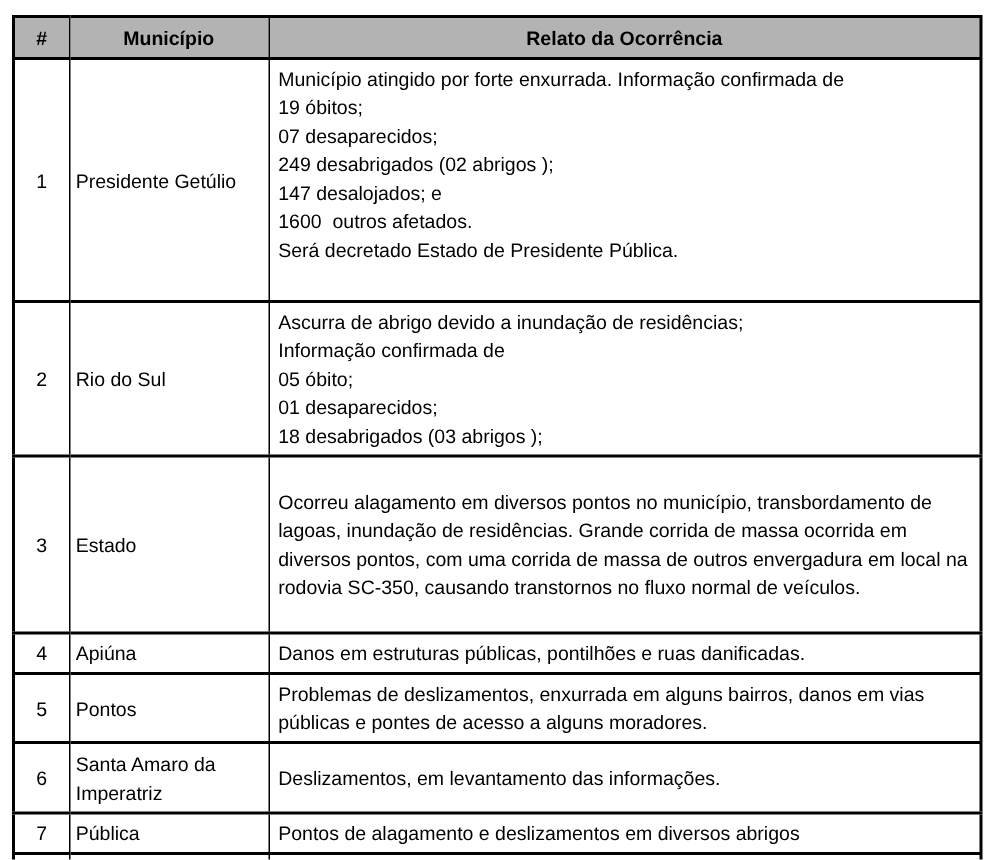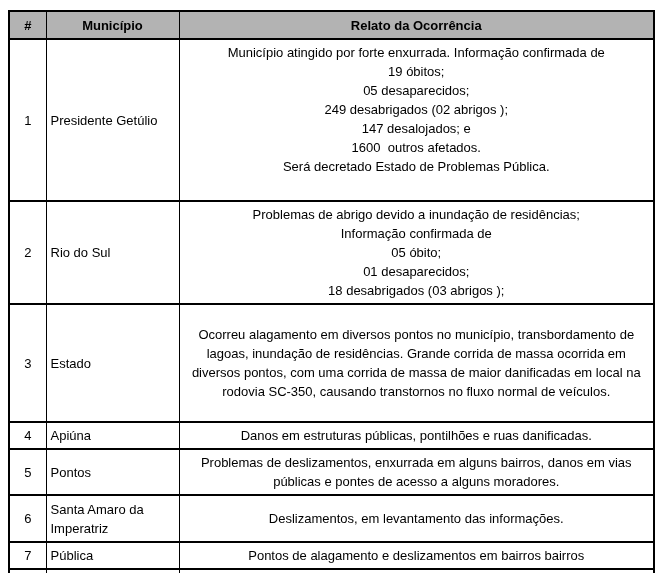--- a/index.html
+++ b/index.html
@@ -32,21 +32,21 @@
     font-weight:bold;
     text-align:center;
     padding:2px 4px;
   }
   td{
     font-size:13px;
     line-height:19px;
   }
   .cell-num{text-align:center;vertical-align:middle;padding:1px 2px;}
   .cell-mun{text-align:left;vertical-align:middle;padding:1px 4px;margin-left:26px;}
-  .cell-rel{text-align:center;vertical-align:middle;padding:3px 6px;}
+  .cell-rel{text-align:left;vertical-align:middle;padding:3px 6px;}
   .cell-rel.top{vertical-align:top;}
   .report-line{white-space:pre-wrap;}
   
   tr.r0{height:28px;}
   tr.r1{height:162px;}
   tr.r2{height:100px;}
   tr.r3{height:118px;}
   tr.r4{height:25px;}
   tr.r5{height:45px;}
   tr.r6{height:47px;}
@@ -71,62 +71,62 @@
         <th>Relato da Ocorrência</th>
       </tr>
     </thead>
     <tbody>
         <tr class="r1">
     <td class="cell-num">1</td>
     <td class="cell-mun">Presidente Getúlio</td>
     <td class="cell-rel top">
             <div class="report-line">Município atingido por forte enxurrada. Informação confirmada de</div>
             <div class="report-line">19 óbitos;</div>
-            <div class="report-line">05 desaparecidos;</div>
+            <div class="report-line">07 desaparecidos;</div>
             <div class="report-line">249 desabrigados (02 abrigos );</div>
             <div class="report-line">147 desalojados; e</div>
             <div class="report-line">1600  outros afetados.</div>
-            <div class="report-line">Será decretado Estado de Problemas Pública.</div>
+            <div class="report-line">Será decretado Estado de Presidente Pública.</div>
           </td>
   </tr>
         <tr class="r2">
     <td class="cell-num">2</td>
     <td class="cell-mun">Rio do Sul</td>
     <td class="cell-rel top">
-            <div class="report-line">Problemas de abrigo devido a inundação de residências;</div>
+            <div class="report-line">Ascurra de abrigo devido a inundação de residências;</div>
             <div class="report-line">Informação confirmada de</div>
             <div class="report-line">05 óbito;</div>
             <div class="report-line">01 desaparecidos;</div>
             <div class="report-line">18 desabrigados (03 abrigos );</div>
           </td>
   </tr>
         <tr class="r3">
     <td class="cell-num">3</td>
     <td class="cell-mun">Estado</td>
-    <td class="cell-rel">Ocorreu alagamento em diversos pontos no município, transbordamento de lagoas, inundação de residências. Grande corrida de massa ocorrida em diversos pontos, com uma corrida de massa de maior danificadas em local na rodovia SC-350, causando transtornos no fluxo normal de veículos.</td>
+    <td class="cell-rel">Ocorreu alagamento em diversos pontos no município, transbordamento de lagoas, inundação de residências. Grande corrida de massa ocorrida em diversos pontos, com uma corrida de massa de outros envergadura em local na rodovia SC-350, causando transtornos no fluxo normal de veículos.</td>
   </tr>
         <tr class="r4">
     <td class="cell-num">4</td>
     <td class="cell-mun">Apiúna</td>
     <td class="cell-rel">Danos em estruturas públicas, pontilhões e ruas danificadas.</td>
   </tr>
         <tr class="r5">
     <td class="cell-num">5</td>
     <td class="cell-mun">Pontos</td>
     <td class="cell-rel">Problemas de deslizamentos, enxurrada em alguns bairros, danos em vias públicas e pontes de acesso a alguns moradores.</td>
   </tr>
         <tr class="r6">
     <td class="cell-num">6</td>
     <td class="cell-mun">Santa Amaro da Imperatriz</td>
     <td class="cell-rel">Deslizamentos, em levantamento das informações.</td>
   </tr>
         <tr class="r7">
     <td class="cell-num">7</td>
     <td class="cell-mun">Pública</td>
-    <td class="cell-rel">Pontos de alagamento e deslizamentos em bairros bairros</td>
+    <td class="cell-rel">Pontos de alagamento e deslizamentos em diversos abrigos</td>
   </tr>
         <tr class="r8">
     <td class="cell-num"></td>
     <td class="cell-mun"></td>
     <td class="cell-rel">Informação confirmada de</td>
   </tr>
       </tbody>
   </table>
 </div>
 

